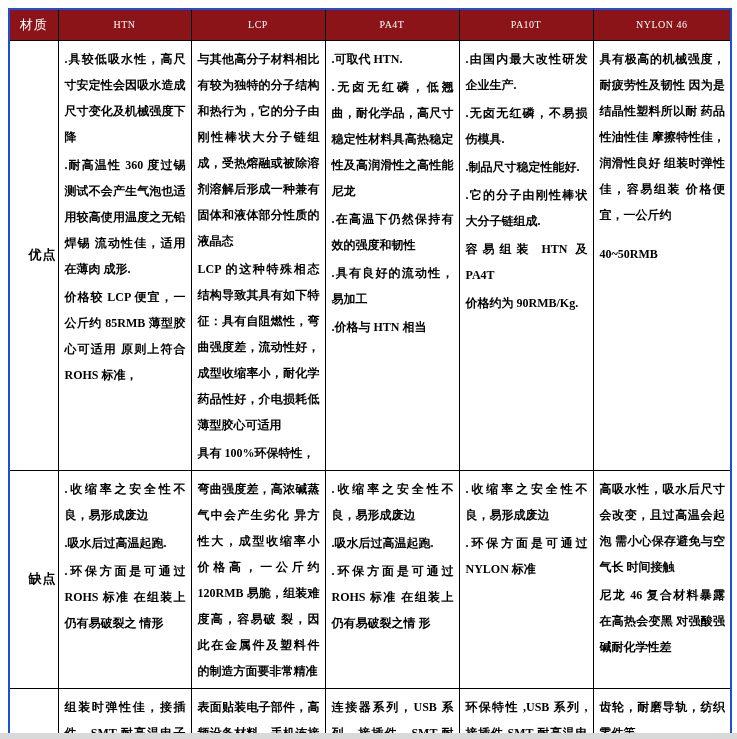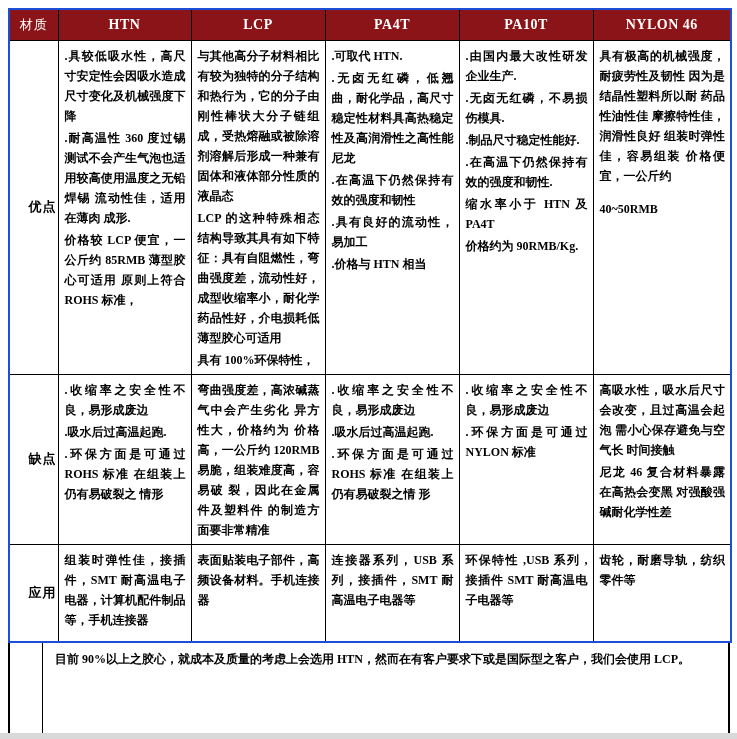--- a/index.html
+++ b/index.html
@@ -13,33 +13,33 @@
 
   table.cmp {
     border-collapse:collapse; table-layout:fixed; width:722px;
     border:2px solid #1d4ed8;
   }
   table.cmp th, table.cmp td { border:1px solid #000; overflow:hidden; }
 
   tr.head { height:31px; }
   tr.head th {
     background:#8B1418; color:#fff; text-align:center; vertical-align:middle;
-    font-size:14px; font-weight:bold; letter-spacing:0.5px;
+    font-size:10px; font-weight:normal; letter-spacing:0.5px;
   }
   tr.head th.corner { font-size:13px; font-weight:normal; letter-spacing:1px; }
 
   td.rowlbl {
     text-align:right; vertical-align:middle;
     font-size:13px; font-weight:bold; letter-spacing:1px;
   }
   td.cell {
     vertical-align:top; padding:5px 5px 2px 6px;
     font-size:12px; font-weight:bold;
   }
-  .para { margin:0 0 2px 0; line-height:20px; text-align:justify; }
+  .para { margin:0 0 2px 0; line-height:26px; text-align:justify; }
   .para:empty { height:9px; }
 
   tr.r-adv { height:302px; }
   tr.r-dis { height:166px; }
   tr.r-app { height:98px; }
 
   .summary {
     position:relative; width:722px; height:122px; box-sizing:border-box;
     border:2px solid #000; border-top:none; border-bottom-width:3px;
     background:#fff;
@@ -100,39 +100,39 @@
             <p class="para">.可取代 HTN.</p>
             <p class="para">.无卤无红磷，低翘曲，耐化学品，高尺寸稳定性材料具高热稳定性及高润滑性之高性能尼龙</p>
             <p class="para">.在高温下仍然保持有效的强度和韧性</p>
             <p class="para">.具有良好的流动性，易加工</p>
             <p class="para">.价格与 HTN 相当</p>
           </td>
         <td class="cell">
             <p class="para">.由国内最大改性研发企业生产.</p>
             <p class="para">.无卤无红磷，不易损伤模具.</p>
             <p class="para">.制品尺寸稳定性能好.</p>
-            <p class="para">.在高温下仍然保持有效的强度和韧性.</p>
-            <p class="para">缩水率小于 HTN 及 PA4T</p>
+            <p class="para">.它的分子由刚性棒状大分子链组成.</p>
+            <p class="para">容易组装 HTN 及 PA4T</p>
             <p class="para">价格约为 90RMB/Kg.</p>
           </td>
         <td class="cell">
             <p class="para">具有极高的机械强度，耐疲劳性及韧性 因为是结晶性塑料所以耐 药品性油性佳 摩擦特性佳，润滑性良好 组装时弹性佳，容易组装 价格便宜，一公斤约</p>
             <p class="para"></p>
             <p class="para">40~50RMB</p>
           </td>
       </tr>
       <tr class="r-dis">
         <td class="rowlbl">缺点</td>
         <td class="cell">
             <p class="para">.收缩率之安全性不良，易形成废边</p>
             <p class="para">.吸水后过高温起跑.</p>
             <p class="para">.环保方面是可通过 ROHS 标准 在组装上仍有易破裂之 情形</p>
           </td>
         <td class="cell">
-            <p class="para">弯曲强度差，高浓碱蒸气中会产生劣化 异方性大，价格约为 价格高，一公斤约 120RMB 易脆，组装难度高，容易破 裂，因此在金属件及塑料件 的制造方面要非常精准</p>
+            <p class="para">弯曲强度差，高浓碱蒸气中会产生劣化 异方性大，成型收缩率小 价格高，一公斤约 120RMB 易脆，组装难度高，容易破 裂，因此在金属件及塑料件 的制造方面要非常精准</p>
           </td>
         <td class="cell">
             <p class="para">.收缩率之安全性不良，易形成废边</p>
             <p class="para">.吸水后过高温起跑.</p>
             <p class="para">.环保方面是可通过 ROHS 标准 在组装上仍有易破裂之情 形</p>
           </td>
         <td class="cell">
             <p class="para">.收缩率之安全性不良，易形成废边</p>
             <p class="para">.环保方面是可通过 NYLON 标准</p>
           </td>

